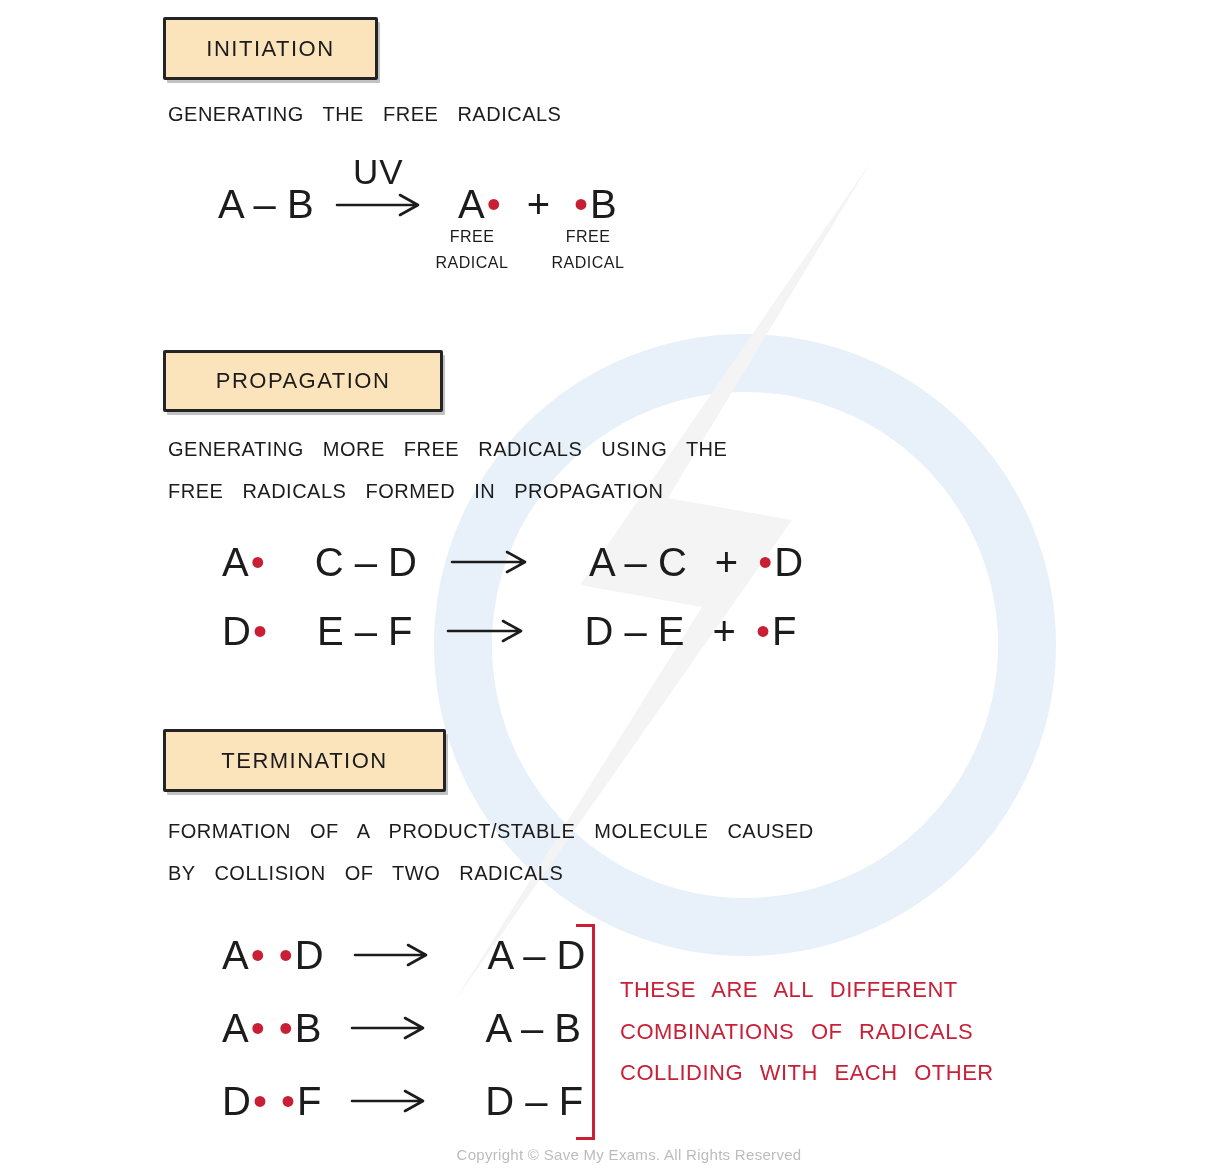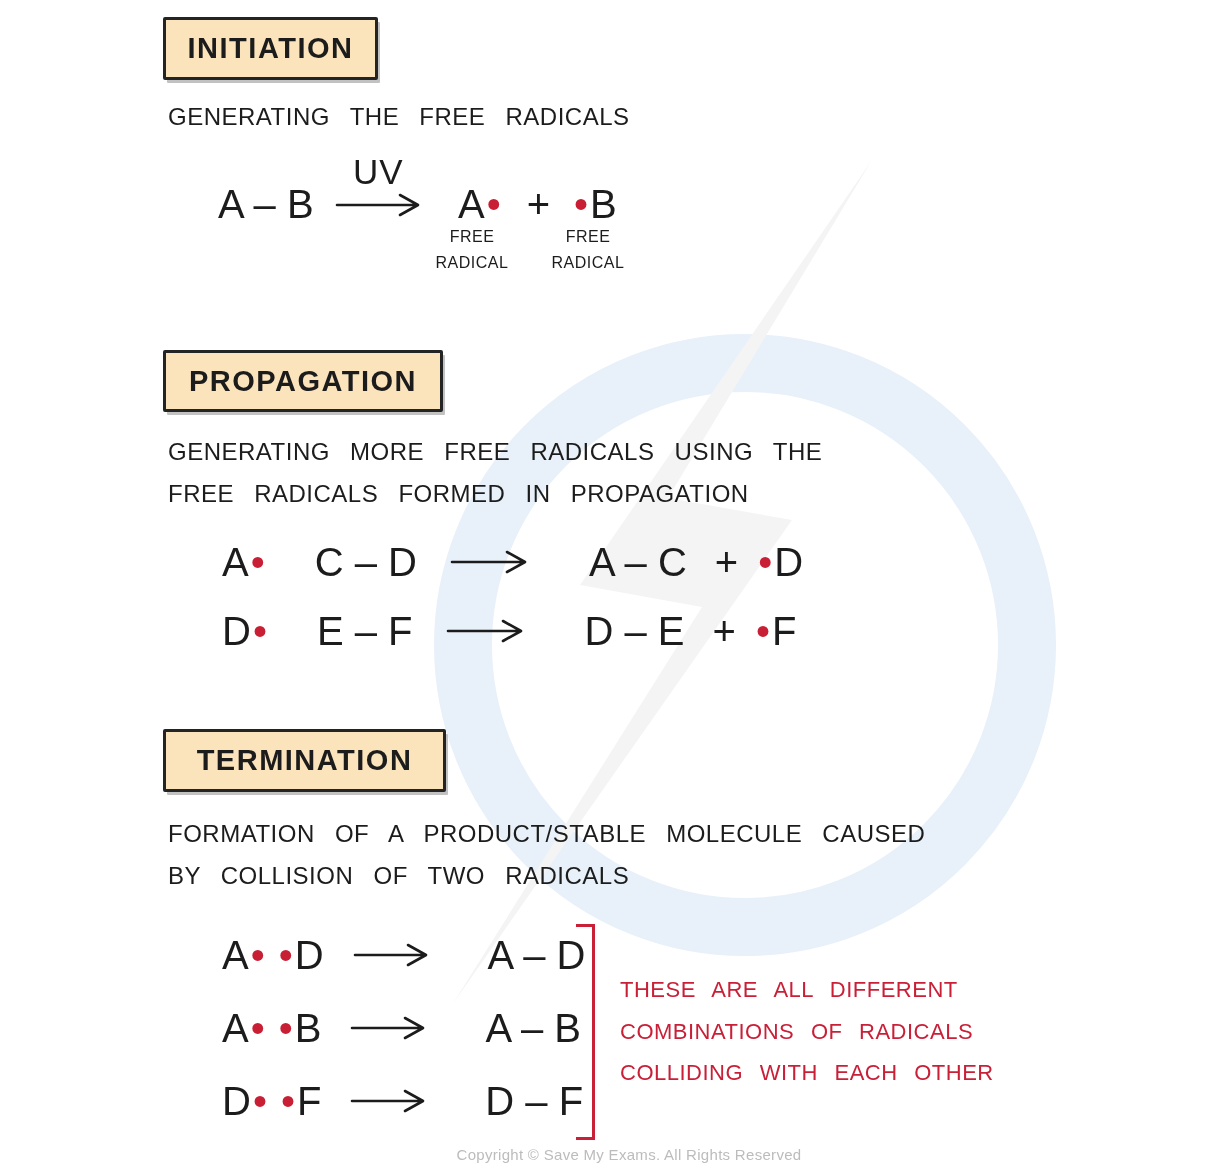--- a/index.html
+++ b/index.html
@@ -9,24 +9,24 @@
     color:var(--ink,#1c1c1c);
   }
   .watermark { position:absolute; left:0; top:0; pointer-events:none; }
 
   .title-box {
     position:absolute; background:var(--title-box-fill,#fbe3bb);
     border:3px solid var(--title-box-border,#242424); border-radius:2px;
     box-shadow:3px 4px 0 -1px #c2c2c2;
     display:flex; align-items:center; justify-content:center;
   }
-  .title-text { font-size:29px; letter-spacing:1.5px; white-space:nowrap;font-weight:bold; }
+  .title-text { font-size:22px; letter-spacing:1.5px; white-space:nowrap; }
 
   .desc {
-    position:absolute; font-size:24px; letter-spacing:0.5px; word-spacing:13px;
+    position:absolute; font-size:20px; letter-spacing:0.5px; word-spacing:13px;
     white-space:nowrap; line-height:1.25;
   }
 
   .eq-row {
     position:absolute; display:flex; align-items:center;
     font-size:40px; line-height:1; white-space:pre;
   }
   .eq-token { position:absolute; font-size:40px; line-height:1; white-space:pre; }
   .uv { position:absolute; font-size:35px; line-height:1; letter-spacing:1px; }
   .dot { color:var(--radical-red,#c91f35); margin:0 2px; }

